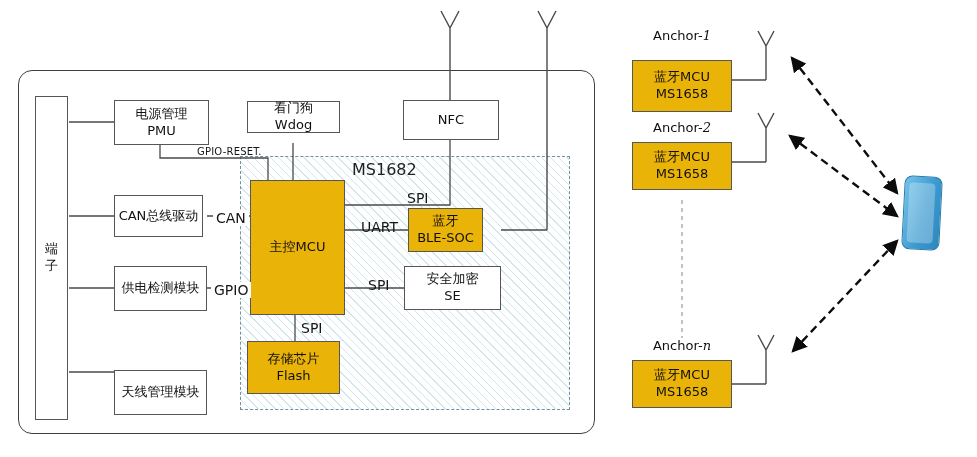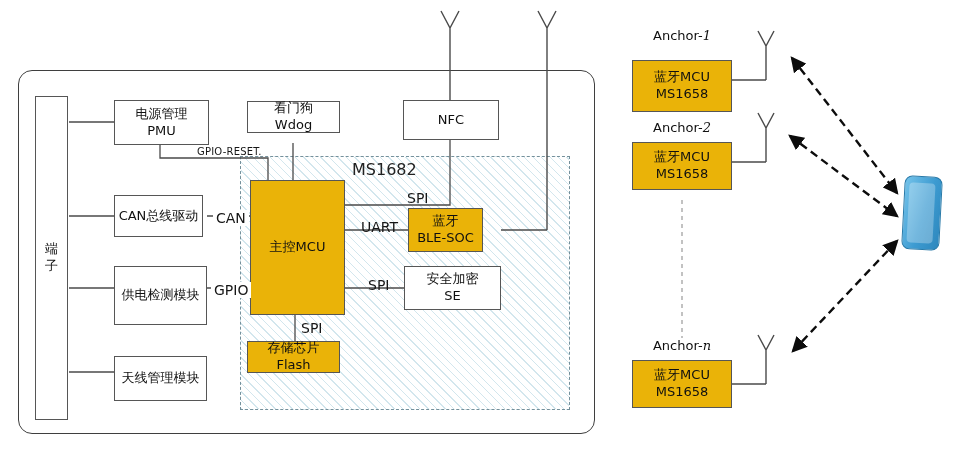--- a/index.html
+++ b/index.html
@@ -81,31 +81,31 @@
   </svg>
 
   <div class="box" style="left:35px;top:96px;width:33px;height:324px;">端
 子</div>
   <div class="box" style="left:114px;top:100px;width:95px;height:45px;">电源管理
 PMU</div>
   <div class="box" style="left:247px;top:101px;width:93px;height:32px;">看门狗
 Wdog</div>
   <div class="box" style="left:403px;top:100px;width:96px;height:40px;">NFC</div>
   <div class="box" style="left:114px;top:195px;width:89px;height:42px;">CAN总线驱动</div>
-  <div class="box" style="left:114px;top:266px;width:93px;height:59px;">供电检测模块</div>
-  <div class="box" style="left:114px;top:356px;width:93px;height:45px;">天线管理模块</div>
+  <div class="box" style="left:114px;top:266px;width:93px;height:45px;">供电检测模块</div>
+  <div class="box" style="left:114px;top:370px;width:93px;height:45px;">天线管理模块</div>
 
   <div class="regionlabel">MS1682</div>
 
   <div class="box green" style="left:250px;top:180px;width:95px;height:135px;">主控MCU</div>
   <div class="box green" style="left:408px;top:208px;width:75px;height:44px;">蓝牙
 BLE-SOC</div>
   <div class="box" style="left:404px;top:266px;width:97px;height:44px;">安全加密
 SE</div>
-  <div class="box green" style="left:247px;top:341px;width:93px;height:32px;">存储芯片
+  <div class="box green" style="left:247px;top:341px;width:93px;height:53px;">存储芯片
 Flash</div>
 
   <div class="buslabel tiny" style="left:197px;top:146px;">GPIO-RESET.</div>
   <div class="buslabel onwhite" style="left:213px;top:210px;">CAN</div>
   <div class="buslabel onwhite" style="left:211px;top:282px;">GPIO</div>
   <div class="buslabel" style="left:407px;top:190px;">SPI</div>
   <div class="buslabel" style="left:361px;top:219px;">UART</div>
   <div class="buslabel" style="left:368px;top:277px;">SPI</div>
   <div class="buslabel" style="left:301px;top:320px;">SPI</div>
 

